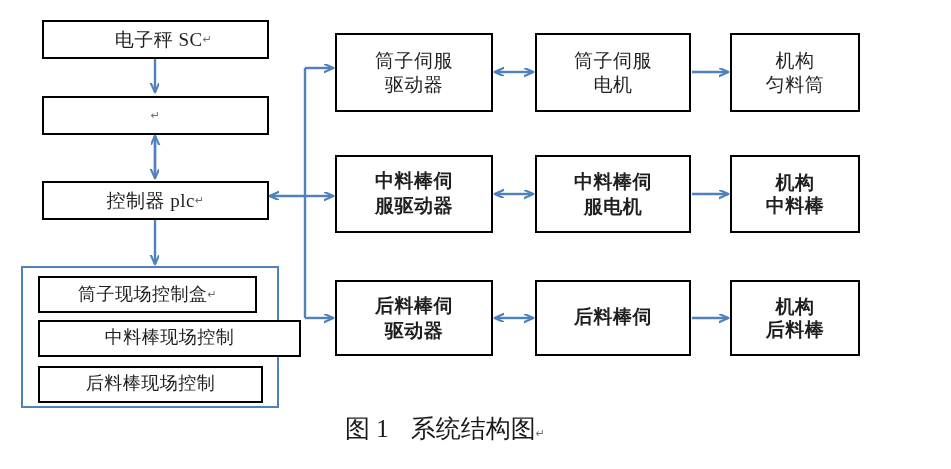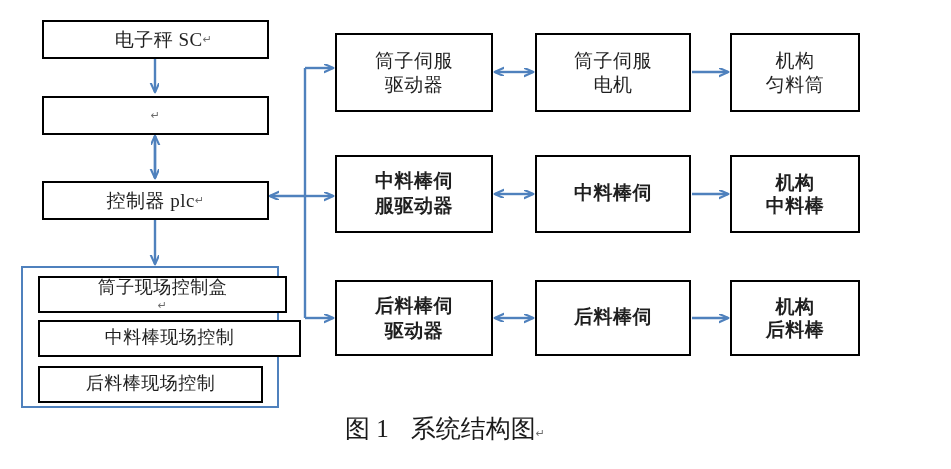--- a/index.html
+++ b/index.html
@@ -161,21 +161,21 @@
 
   <div class="box" style="left:42px; top:181px; width:227px; height:39px;">
     <span class="txt">
       <span class="line">控制器 plc</span>
     </span>
     <span class="pilcrow">↵</span>
   </div>
 
   <div class="group-box" style="left:21px; top:266px; width:258px; height:142px;"></div>
 
-  <div class="box" style="left:38px; top:276px; width:249px; height:37px; font-size:18px;flex-direction:column;">
+  <div class="box" style="left:38px; top:276px; width:219px; height:37px; font-size:18px;">
     <span class="txt">
       <span class="line">筒子现场控制盒</span>
     </span>
     <span class="pilcrow">↵</span>
   </div>
 
   <div class="box" style="left:38px; top:320px; width:263px; height:37px; font-size:18px;">
     <span class="txt">
       <span class="line sq">中料棒现场控制</span>
     </span>
@@ -208,20 +208,21 @@
 
   <div class="box bold" style="left:335px; top:155px; width:158px; height:78px;">
     <span class="txt">
       <span class="line sq">中料棒伺</span>
       <span class="line sq">服驱动器</span>
     </span>
   </div>
   <div class="box bold" style="left:535px; top:155px; width:156px; height:78px;">
     <span class="txt">
       <span class="line sq">中料棒伺</span>
+      <span class="line">服电机</span>
     </span>
   </div>
   <div class="box bold" style="left:730px; top:155px; width:130px; height:78px;">
     <span class="txt">
       <span class="line">机构</span>
       <span class="line">中料棒</span>
     </span>
   </div>
 
   <div class="box bold" style="left:335px; top:280px; width:158px; height:76px;">

